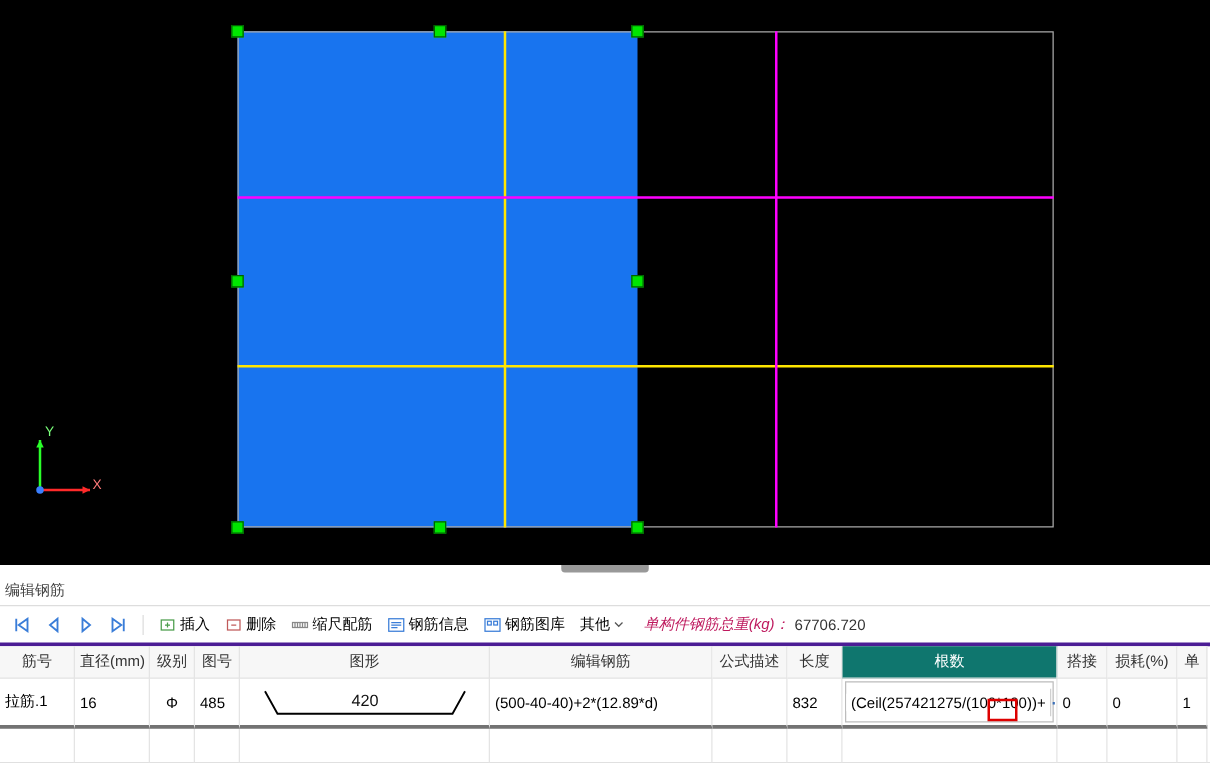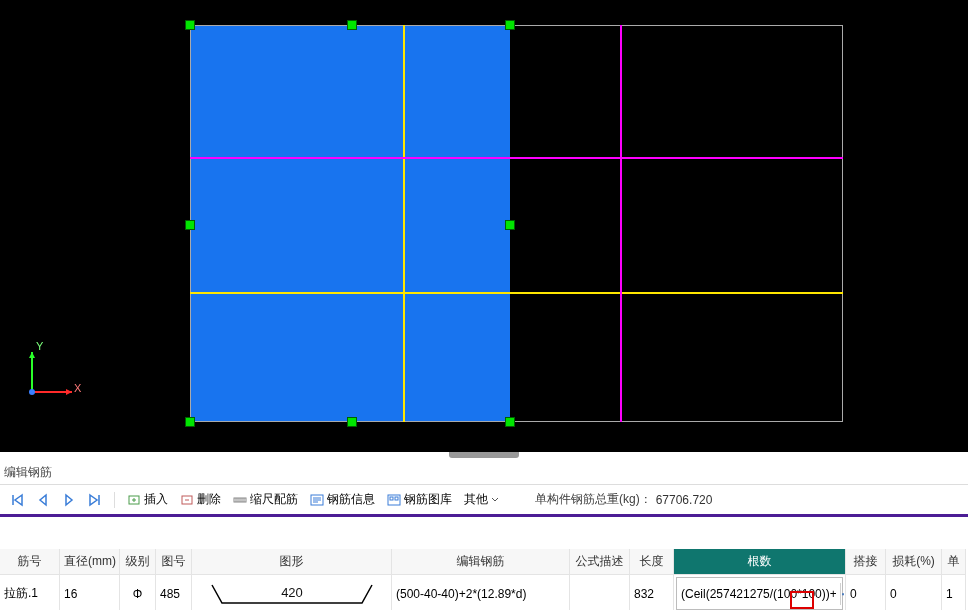--- a/index.html
+++ b/index.html
@@ -18,25 +18,25 @@
   .axis { position: absolute; left: 22px; bottom: 50px; width: 60px; height: 60px; }
   .axis svg { overflow: visible; }
   .axis-lbl { position: absolute; color: #ccc; font-size: 11px; }
   .bottom-pane { width: 100%; background: #fff; }
   .drag-handle { width: 70px; height: 6px; margin: 0 auto; background: #999; cursor: ns-resize; border-radius: 0 0 3px 3px; }
   .pane-title { padding: 6px 4px 3px 4px; color: #444; font-size: 12px; }
   .toolbar { display: flex; align-items: center; gap: 4px; padding: 4px 6px; border-top: 1px solid #ddd; border-bottom: 3px solid #4c1d95; }
   .tb-btn { display: inline-flex; align-items: center; gap: 3px; padding: 2px 4px; cursor: pointer; border-radius: 2px; }
   .tb-sep { width: 1px; height: 16px; background: #ddd; margin: 0 4px; }
   .tb-ic { width: 14px; height: 14px; display: inline-block; }
-  .summary-lbl { margin-left: 28px; color: #404040; }
+  .summary-lbl { margin-left: 8px; color: #be185d; font-style: italic; }
   .summary-val { color: #333; }
   .grid { width: 100%; }
   .grid-head, .grid-row { display: flex; align-items: stretch; }
-  .grid-head .cell { background: #f7f7f7; color: #333; padding: 4px 4px; border-right: 1px solid #e4e4e4; border-bottom: 1px solid #e4e4e4; text-align: center; white-space: nowrap; overflow: hidden; margin-top: 32px; }
+  .grid-head .cell { background: #f7f7f7; color: #333; padding: 4px 4px; border-right: 1px solid #e4e4e4; border-bottom: 1px solid #e4e4e4; text-align: center; white-space: nowrap; overflow: hidden; }
   .grid-row .cell { padding: 6px 4px; border-right: 1px solid #e4e4e4; border-bottom: 3px solid #737373; text-align: center; white-space: nowrap; overflow: hidden; display: flex; align-items: center; justify-content: center; }
   .grid-row { height: 40px; }
   .cell.selected-head { background: #0f766e; color: #fff; }
   .shape-cell svg { display: block; }
   .gen-editor { display: flex; align-items: center; width: 100%; height: 100%; background: #fff; border: 1px solid #bcbcbc; }
   .gen-editor input { flex: 1; border: none; outline: none; font: inherit; padding: 0 4px; letter-spacing: 0; }
   .gen-editor .more { width: 22px; height: 22px; display: flex; align-items: center; justify-content: center; border-left: 1px solid #d0d0d0; color: #3a6fb7; cursor: pointer; font-weight: bold; }
   .caret-mark { position: absolute; border: 2px solid #d00; width: 24px; height: 18px; pointer-events: none; }
 </style>
 </head>

